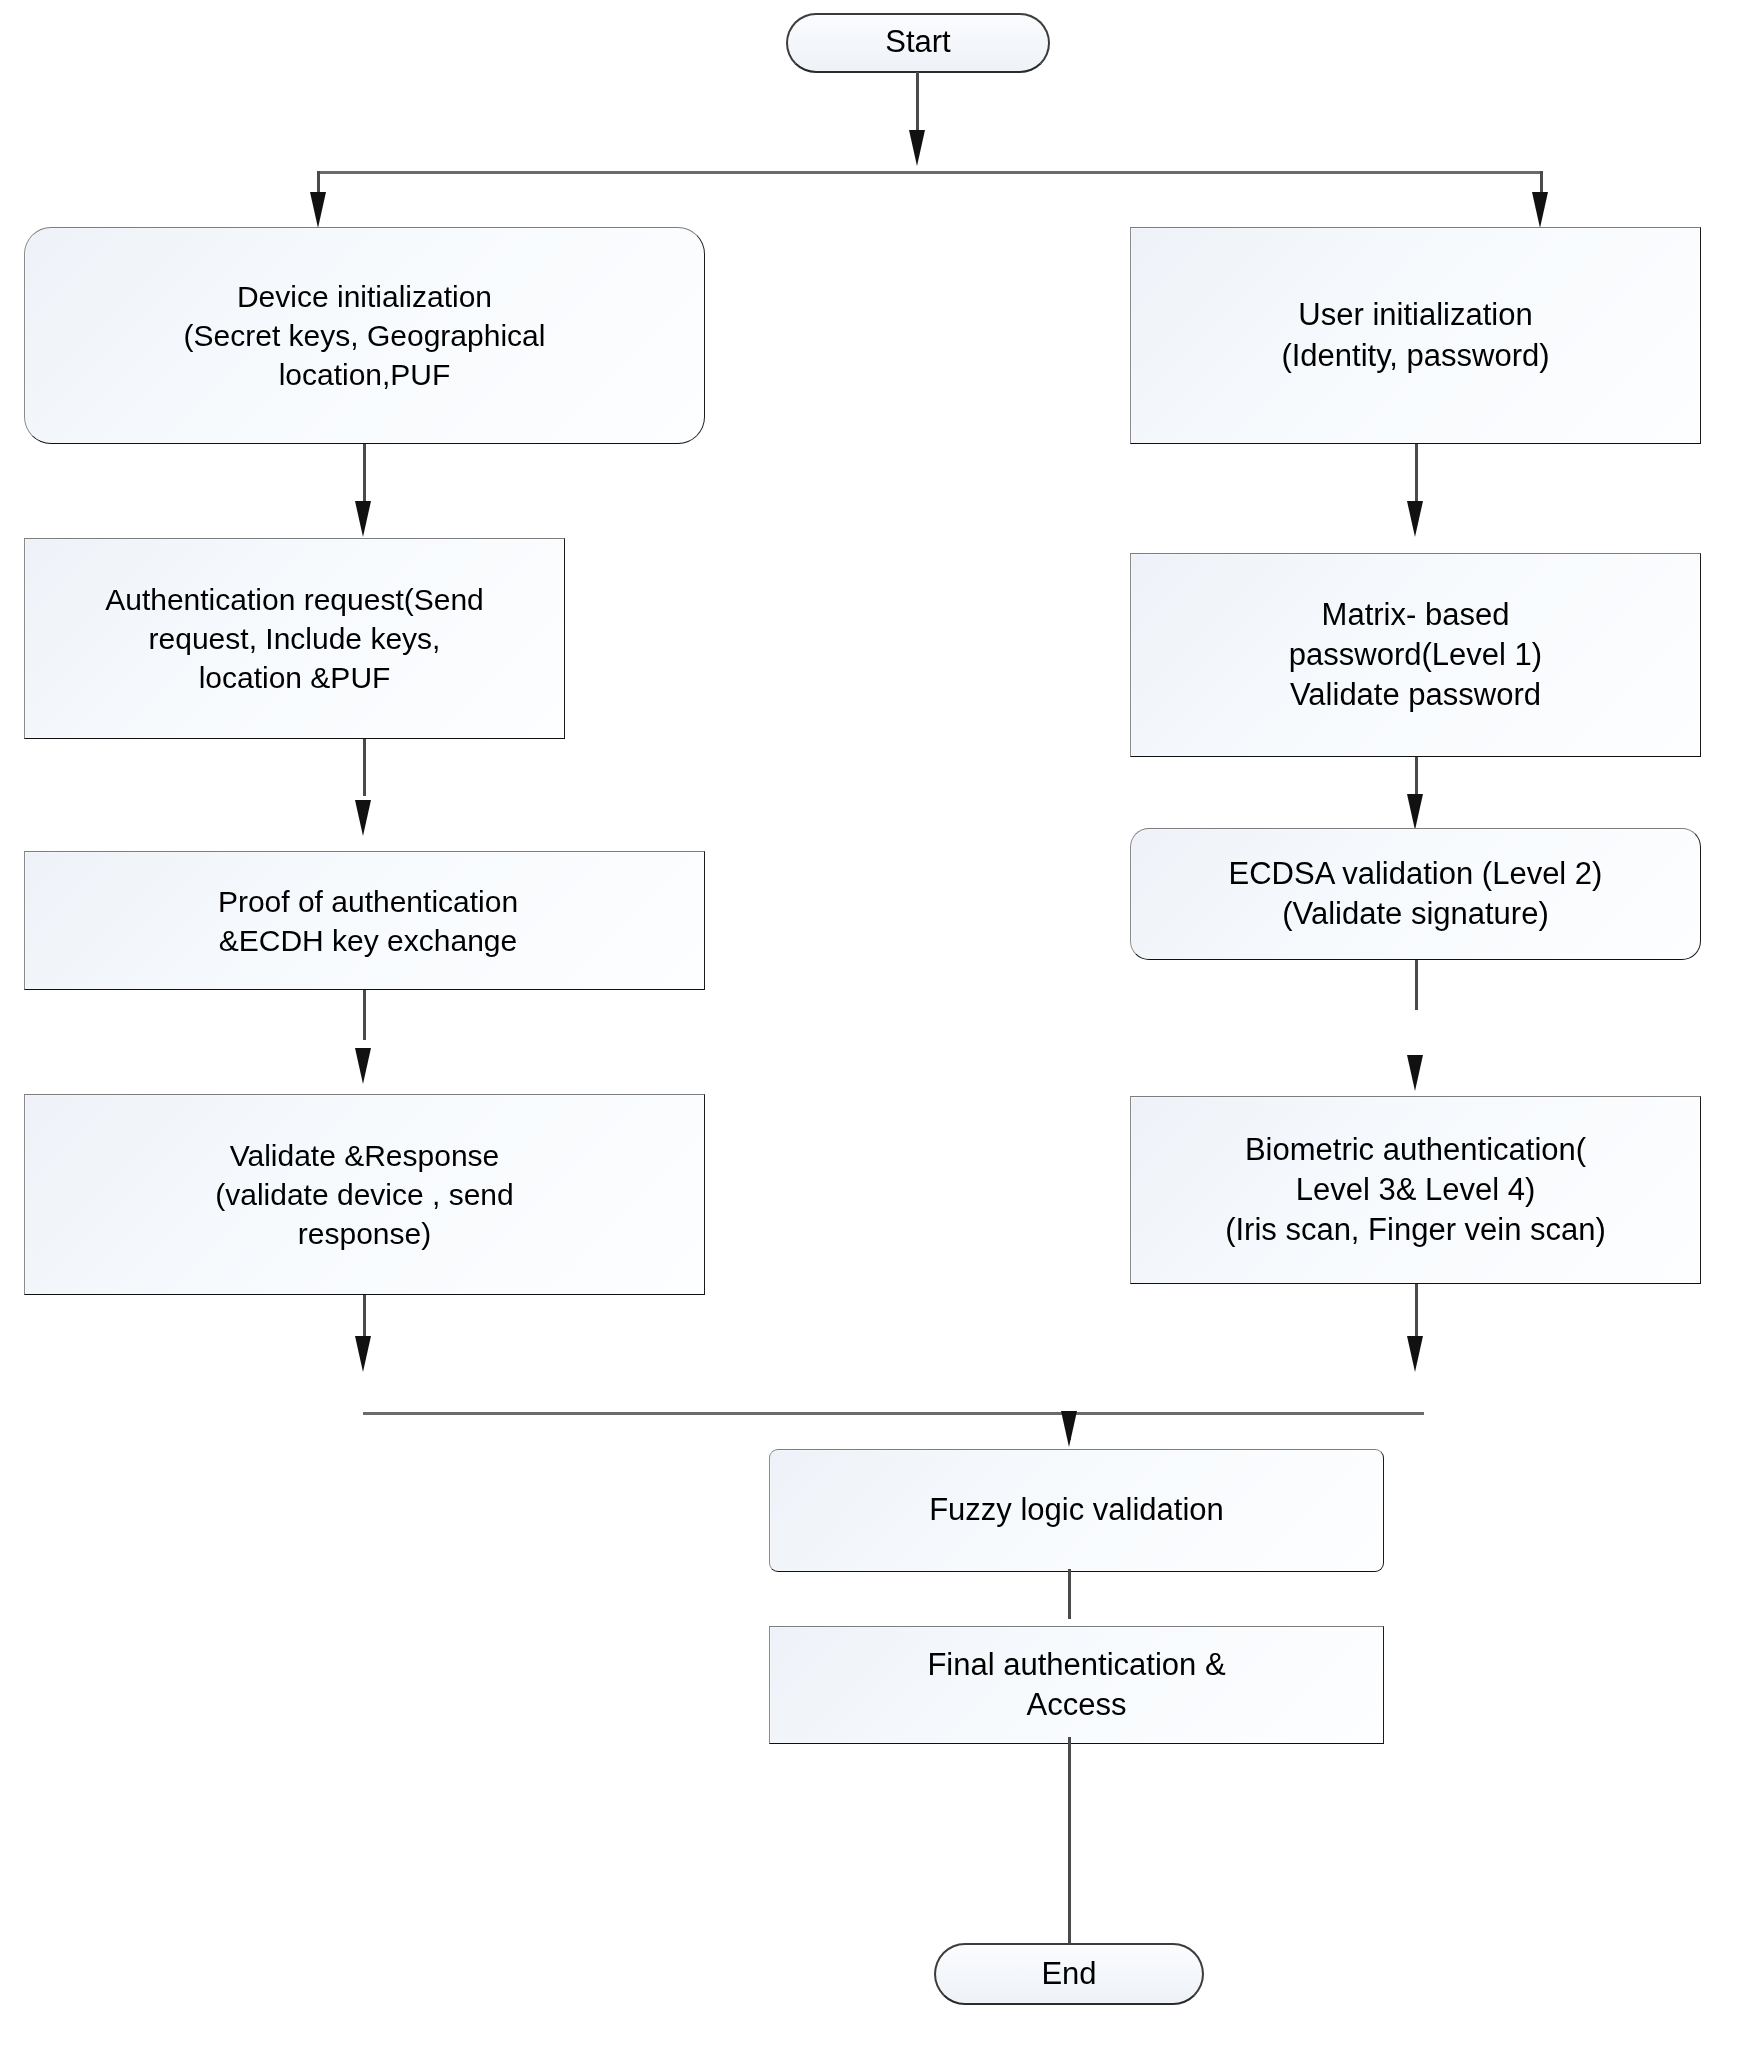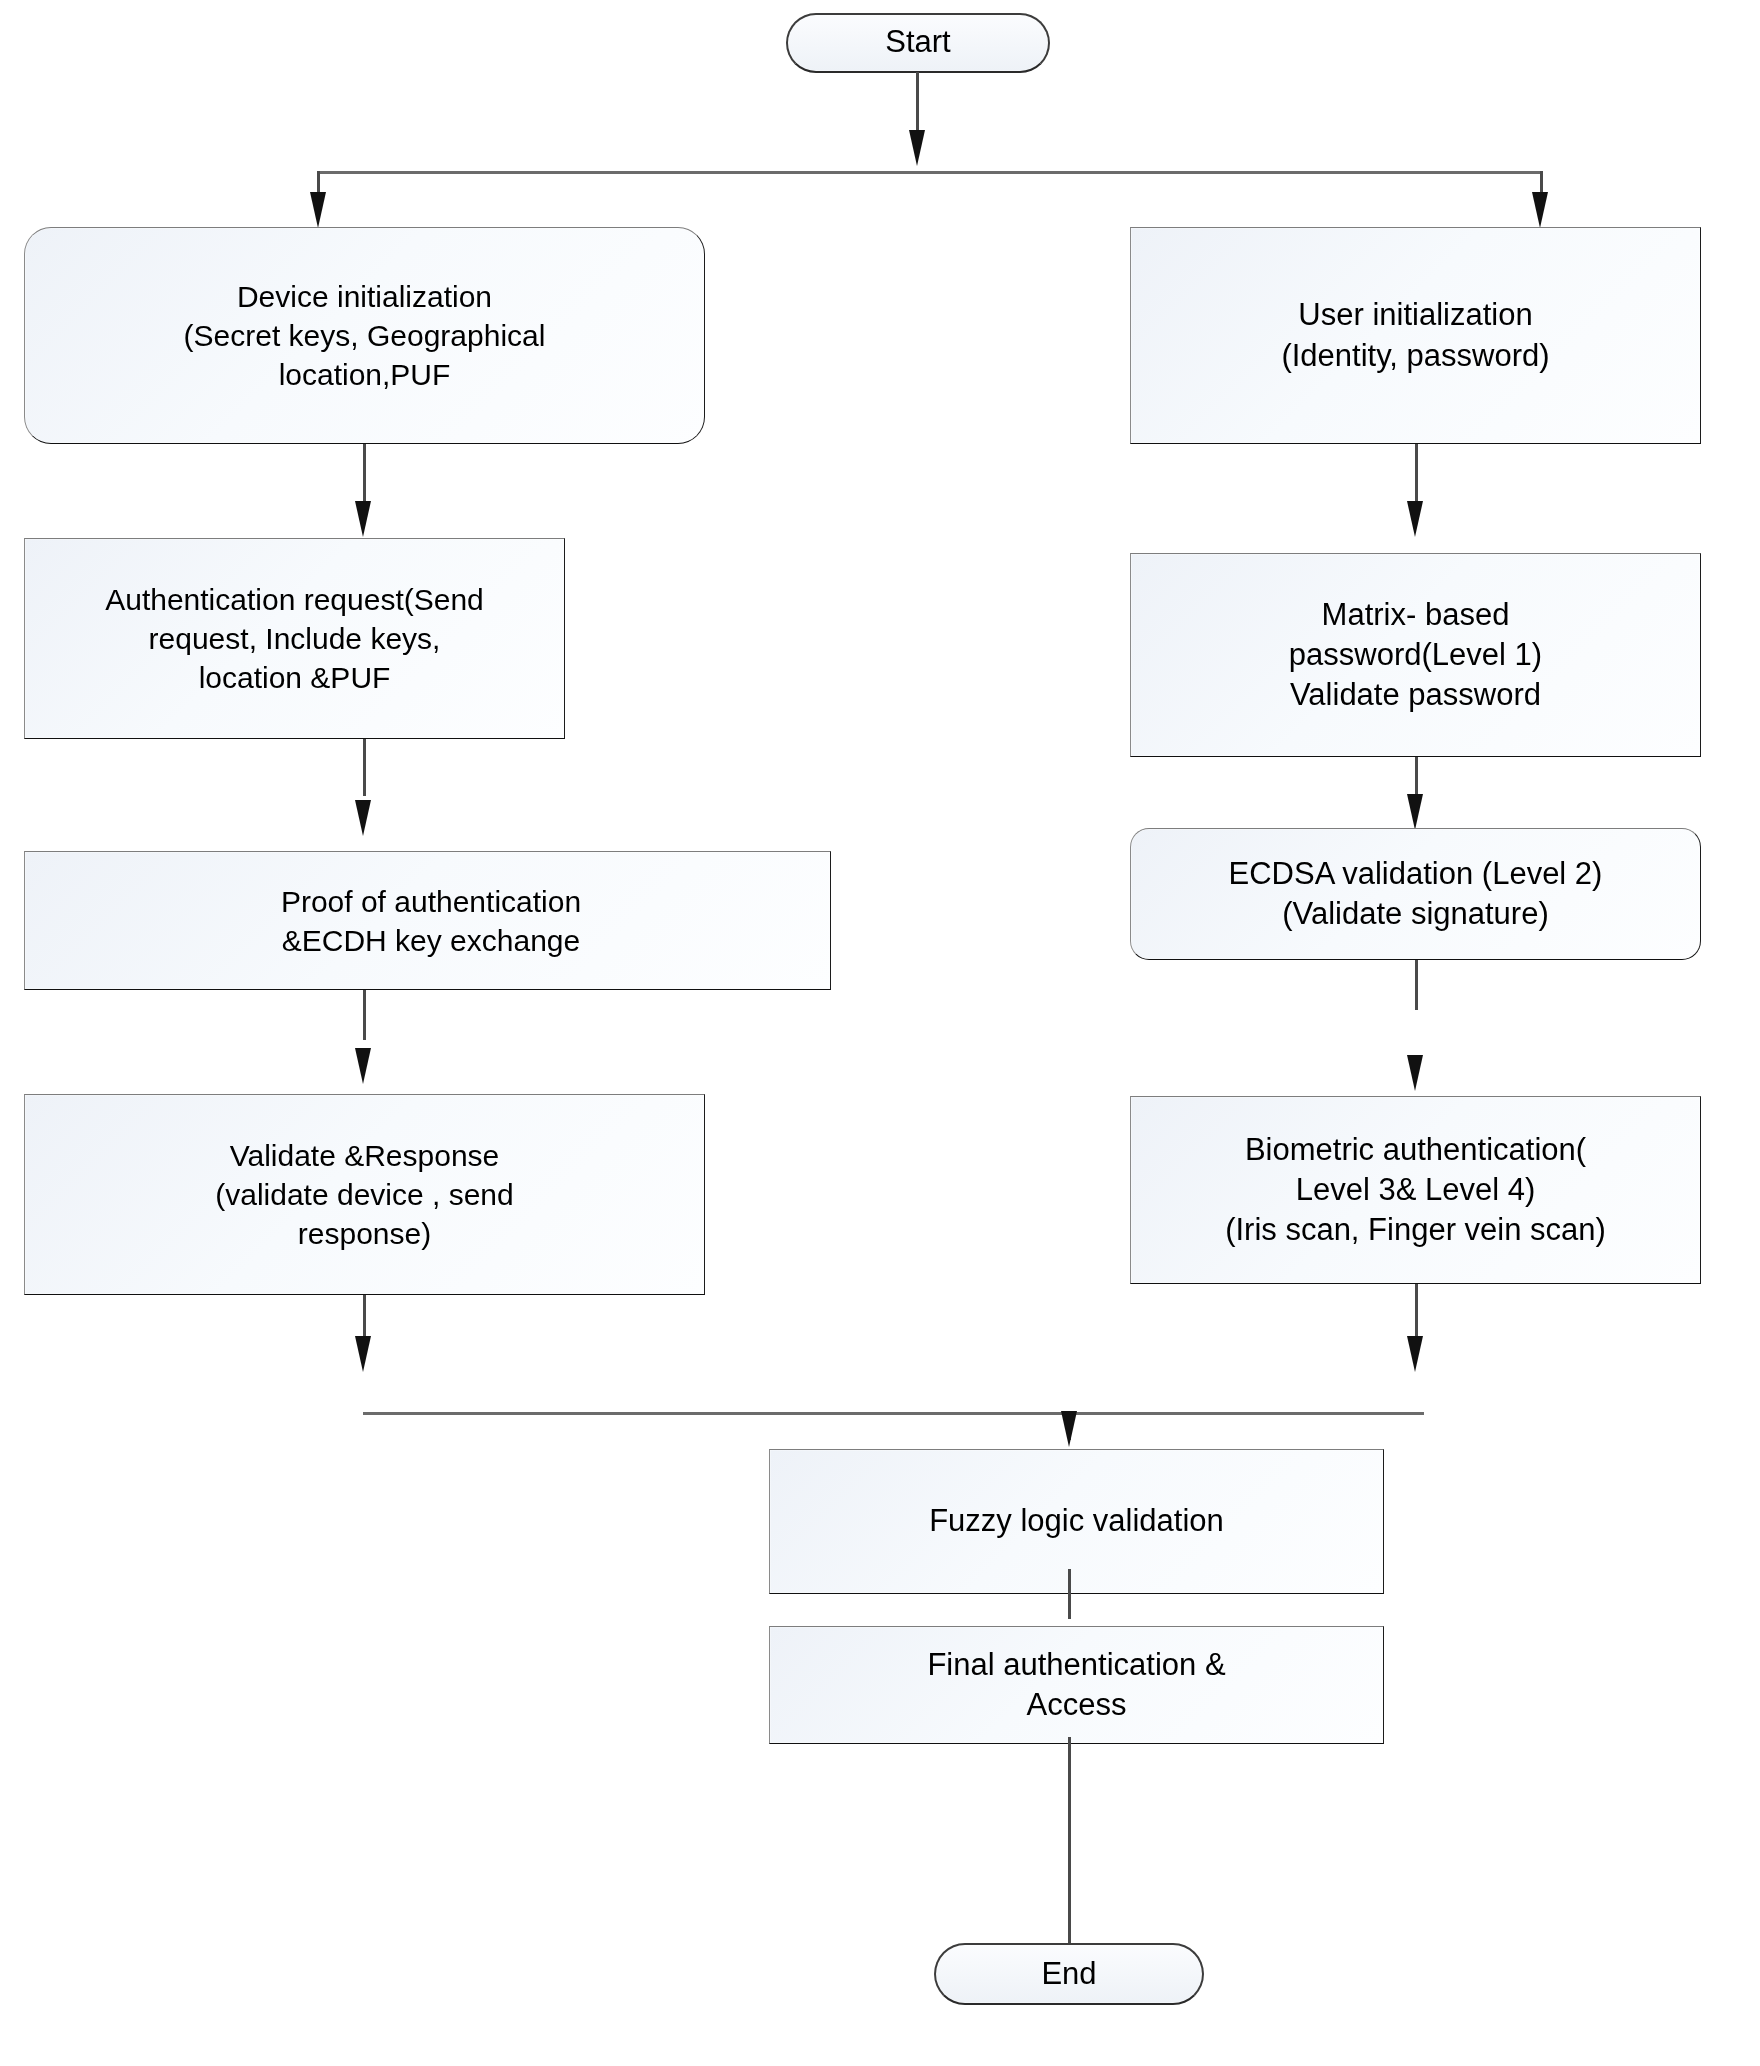--- a/index.html
+++ b/index.html
@@ -86,21 +86,21 @@
 
   <div class="node f48" style="left:24px;top:538px;width:541px;height:201px;">
     <span class="txt">Authentication request(Send
 request, Include keys,
 location &amp;PUF</span>
   </div>
 
   <div class="vline" style="left:363px;top:739px;height:57px;"></div>
   <div class="arrow small" style="left:355px;top:800px;"></div>
 
-  <div class="node f48" style="left:24px;top:851px;width:807px;height:139px;padding-left:7px;">
+  <div class="node f48" style="left:24px;top:851px;width:681px;height:139px;padding-left:7px;">
     <span class="txt">Proof of authentication
 &amp;ECDH key exchange</span>
   </div>
 
   <div class="vline" style="left:363px;top:990px;height:50px;"></div>
   <div class="arrow small" style="left:355px;top:1048px;"></div>
 
   <div class="node f48" style="left:24px;top:1094px;width:681px;height:201px;">
     <span class="txt">Validate &amp;Response
 (validate device , send
@@ -142,21 +142,21 @@
   <div class="arrow small" style="left:355px;top:1336px;"></div>
 
   <div class="vline" style="left:1415px;top:1284px;height:66px;"></div>
   <div class="arrow small" style="left:1407px;top:1336px;"></div>
 
   <div class="hline" style="left:363px;top:1412px;width:1061px;"></div>
 
   <div class="vline" style="left:1068px;top:1412px;height:28px;"></div>
   <div class="arrow small" style="left:1061px;top:1411px;"></div>
 
-  <div class="node f50" style="left:769px;top:1449px;width:615px;height:145px;">
+  <div class="node f50" style="left:769px;top:1449px;width:615px;height:123px;border-radius:9px;">
     <span class="txt">Fuzzy logic validation</span>
   </div>
 
   <div class="vline" style="left:1068px;top:1569px;height:50px;"></div>
 
   <div class="node f50" style="left:769px;top:1619px;width:615px;height:118px;margin-top:7px;">
     <span class="txt">Final authentication &amp;
 Access</span>
   </div>
 

